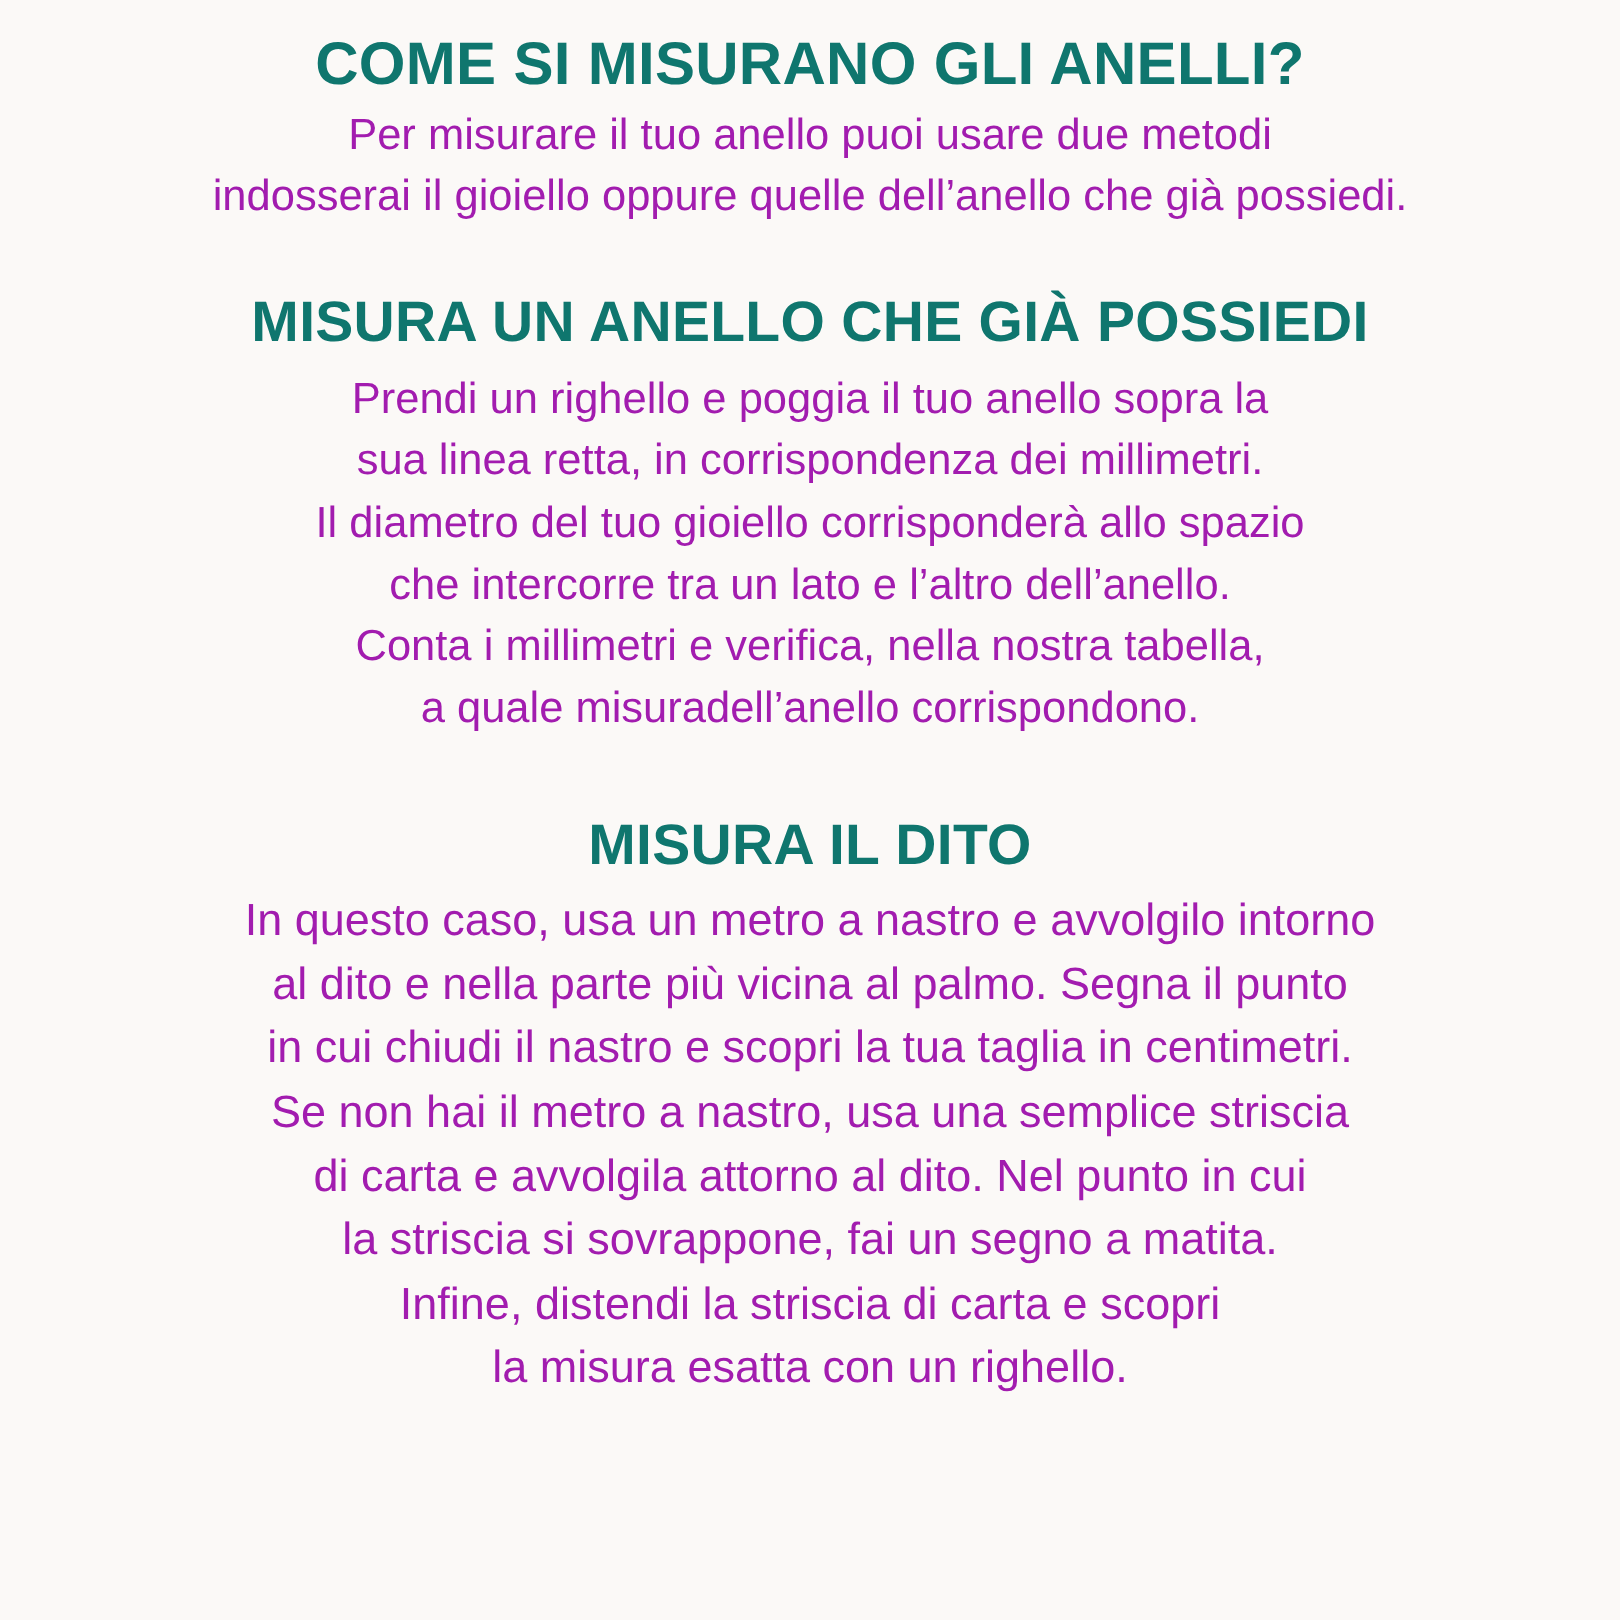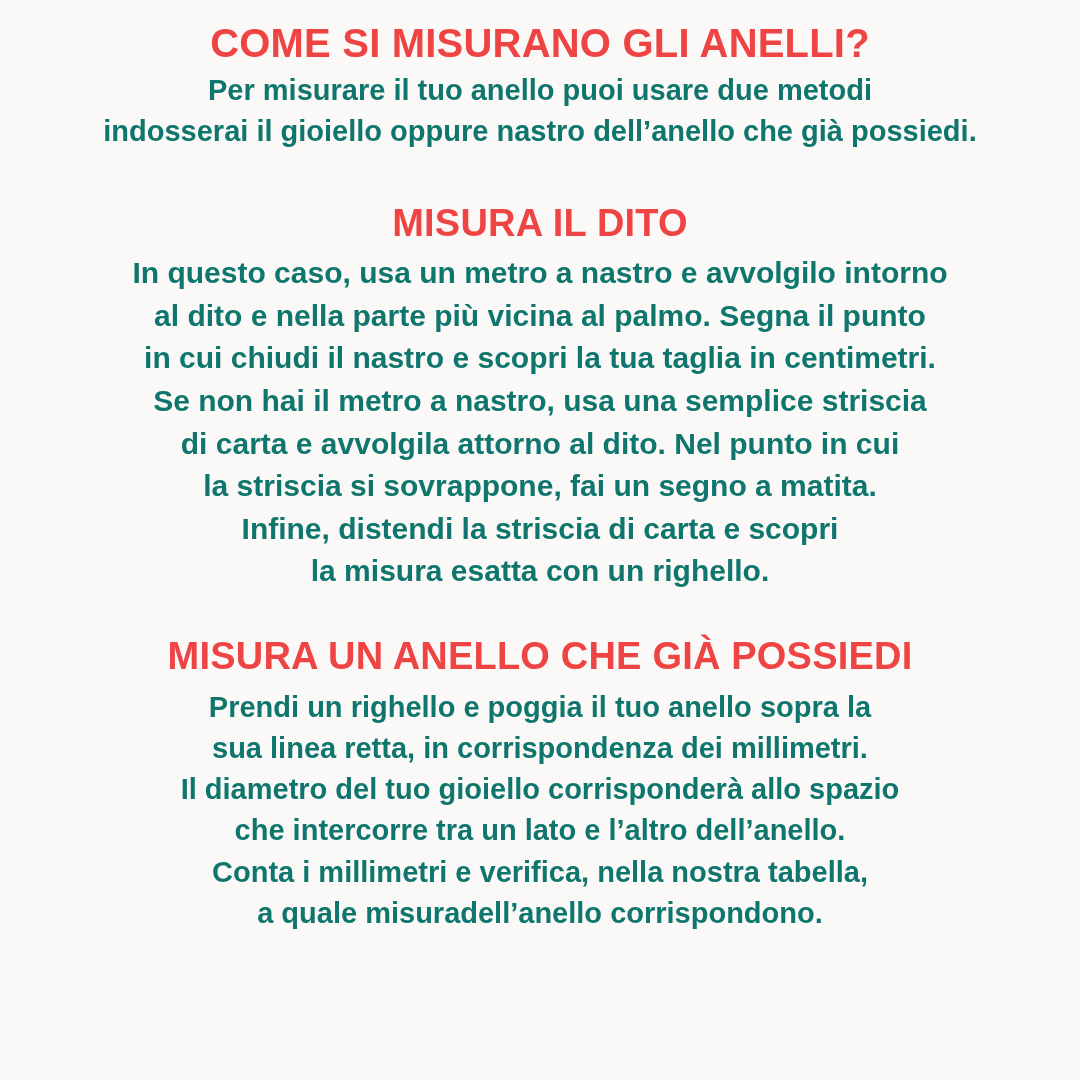--- a/index.html
+++ b/index.html
@@ -29,35 +29,35 @@
     flex-direction: column;
     align-items: center;
     text-align: center;
   }
   .heading {
     font-weight: bold;
     font-stretch: condensed;
     letter-spacing: 0.2px;
     text-transform: uppercase;
     line-height: 1.05;
-    color: #ef4444;
+    color: #0f766e;
   }
   .h-main {
     font-size: 40px;
     margin: 14px 0 6px 0;
   }
   .h-sub {
     font-size: 38px;
     margin: 0 0 6px 0;
   }
   .body-text {
     font-size: 29px;
     line-height: 1.42;
-    font-weight: 700;
-    color: #0f766e;
+    font-weight: 400;
+    color: #a21caf;
   }
   .body-text .line {
     display: block;
     white-space: nowrap;
   }
   .sec-intro { margin-top: 2px; }
   .sec-ring { margin-top: 44px; }
   .sec-ring .h-sub { margin-bottom: 10px; }
   .sec-finger { margin-top: 52px; }
   .sec-finger .h-sub { margin-bottom: 8px; }
@@ -65,43 +65,43 @@
 </style>
 </head>
 <body>
 
 <div class="page">
 
   <section class="section sec-intro">
     <h1 class="heading h-main">COME SI MISURANO GLI ANELLI?</h1>
     <div class="body-text">
       <span class="line">Per misurare il tuo anello puoi usare due metodi</span>
-      <span class="line">indosserai il gioiello oppure nastro dell’anello che già possiedi.</span>
+      <span class="line">indosserai il gioiello oppure quelle dell’anello che già possiedi.</span>
+    </div>
+  </section>
+
+  <section class="section sec-ring">
+    <h2 class="heading h-sub">MISURA UN ANELLO CHE GIÀ POSSIEDI</h2>
+    <div class="body-text">
+      <span class="line">Prendi un righello e poggia il tuo anello sopra la</span>
+      <span class="line">sua linea retta, in corrispondenza dei millimetri.</span>
+      <span class="line">Il diametro del tuo gioiello corrisponderà allo spazio</span>
+      <span class="line">che intercorre tra un lato e l’altro dell’anello.</span>
+      <span class="line">Conta i millimetri e verifica, nella nostra tabella,</span>
+      <span class="line">a quale misuradell’anello corrispondono.</span>
     </div>
   </section>
 
   <section class="section sec-finger">
     <h2 class="heading h-sub">MISURA IL DITO</h2>
     <div class="body-text">
       <span class="line">In questo caso, usa un metro a nastro e avvolgilo intorno</span>
       <span class="line">al dito e nella parte più vicina al palmo. Segna il punto</span>
       <span class="line">in cui chiudi il nastro e scopri la tua taglia in centimetri.</span>
       <span class="line">Se non hai il metro a nastro, usa una semplice striscia</span>
       <span class="line">di carta e avvolgila attorno al dito. Nel punto in cui</span>
       <span class="line">la striscia si sovrappone, fai un segno a matita.</span>
       <span class="line">Infine, distendi la striscia di carta e scopri</span>
       <span class="line">la misura esatta con un righello.</span>
     </div>
   </section>
 
-  <section class="section sec-ring">
-    <h2 class="heading h-sub">MISURA UN ANELLO CHE GIÀ POSSIEDI</h2>
-    <div class="body-text">
-      <span class="line">Prendi un righello e poggia il tuo anello sopra la</span>
-      <span class="line">sua linea retta, in corrispondenza dei millimetri.</span>
-      <span class="line">Il diametro del tuo gioiello corrisponderà allo spazio</span>
-      <span class="line">che intercorre tra un lato e l’altro dell’anello.</span>
-      <span class="line">Conta i millimetri e verifica, nella nostra tabella,</span>
-      <span class="line">a quale misuradell’anello corrispondono.</span>
-    </div>
-  </section>
-
 </div>
 
 </body></html>

